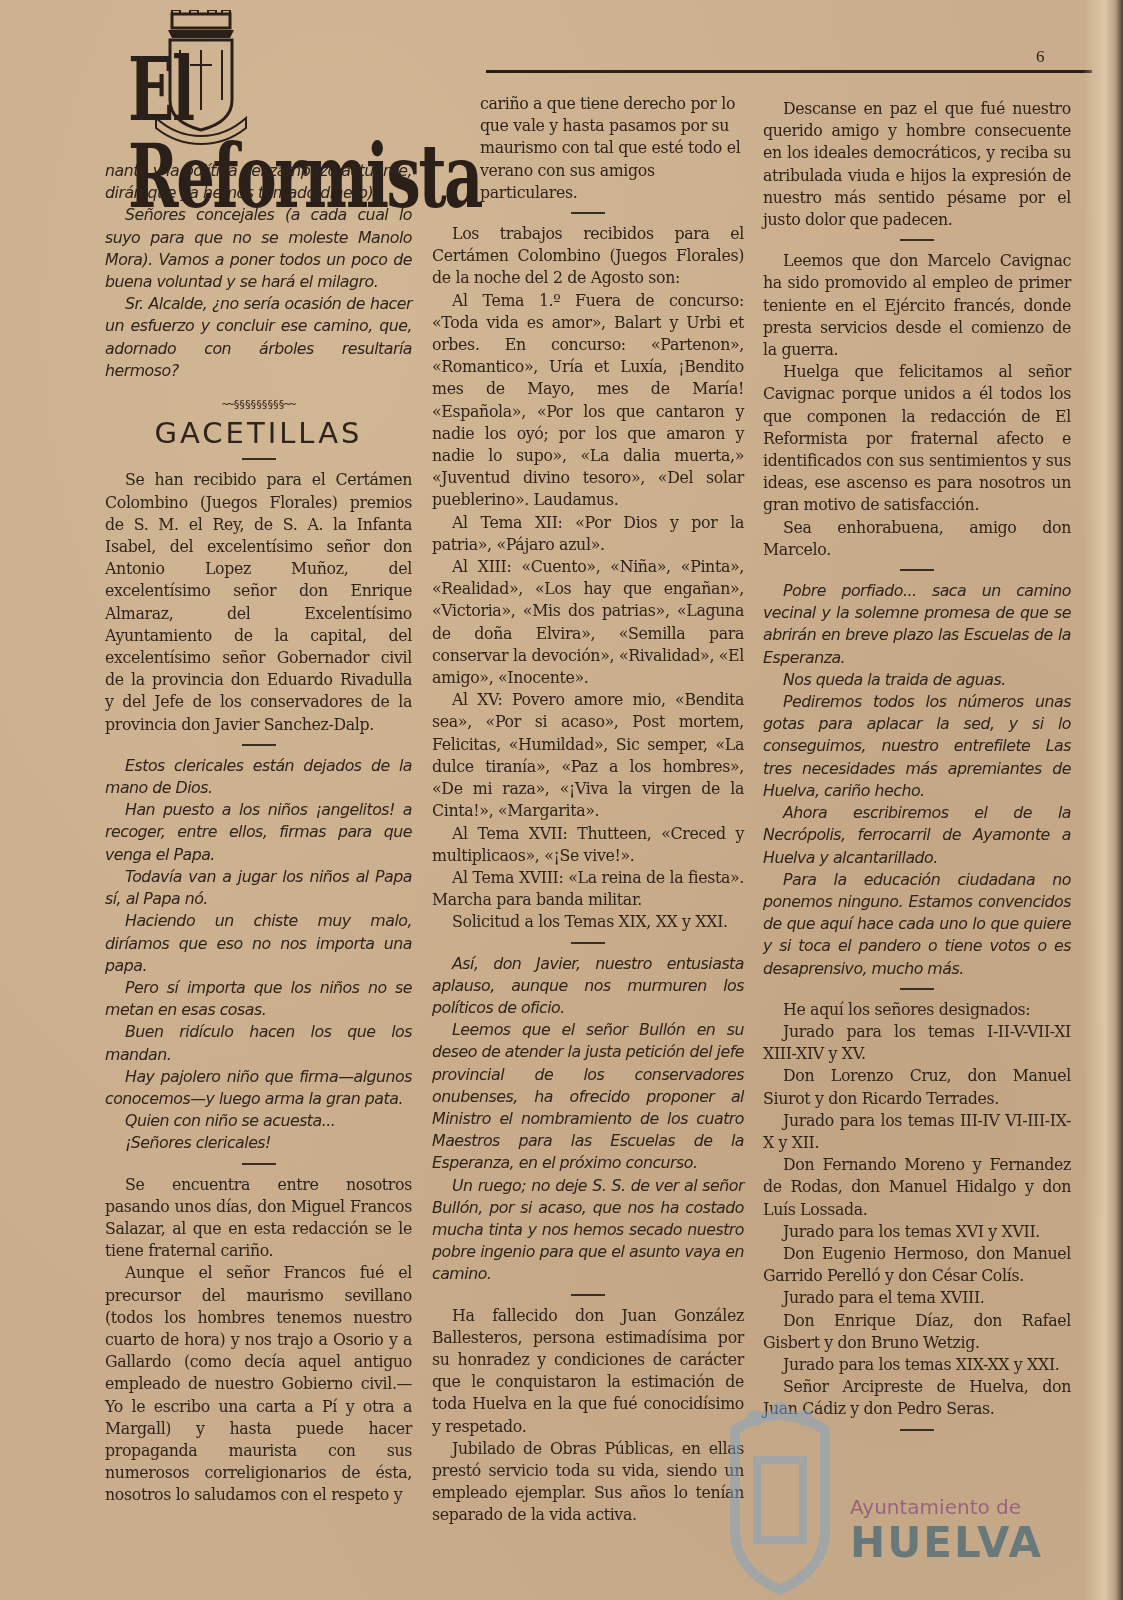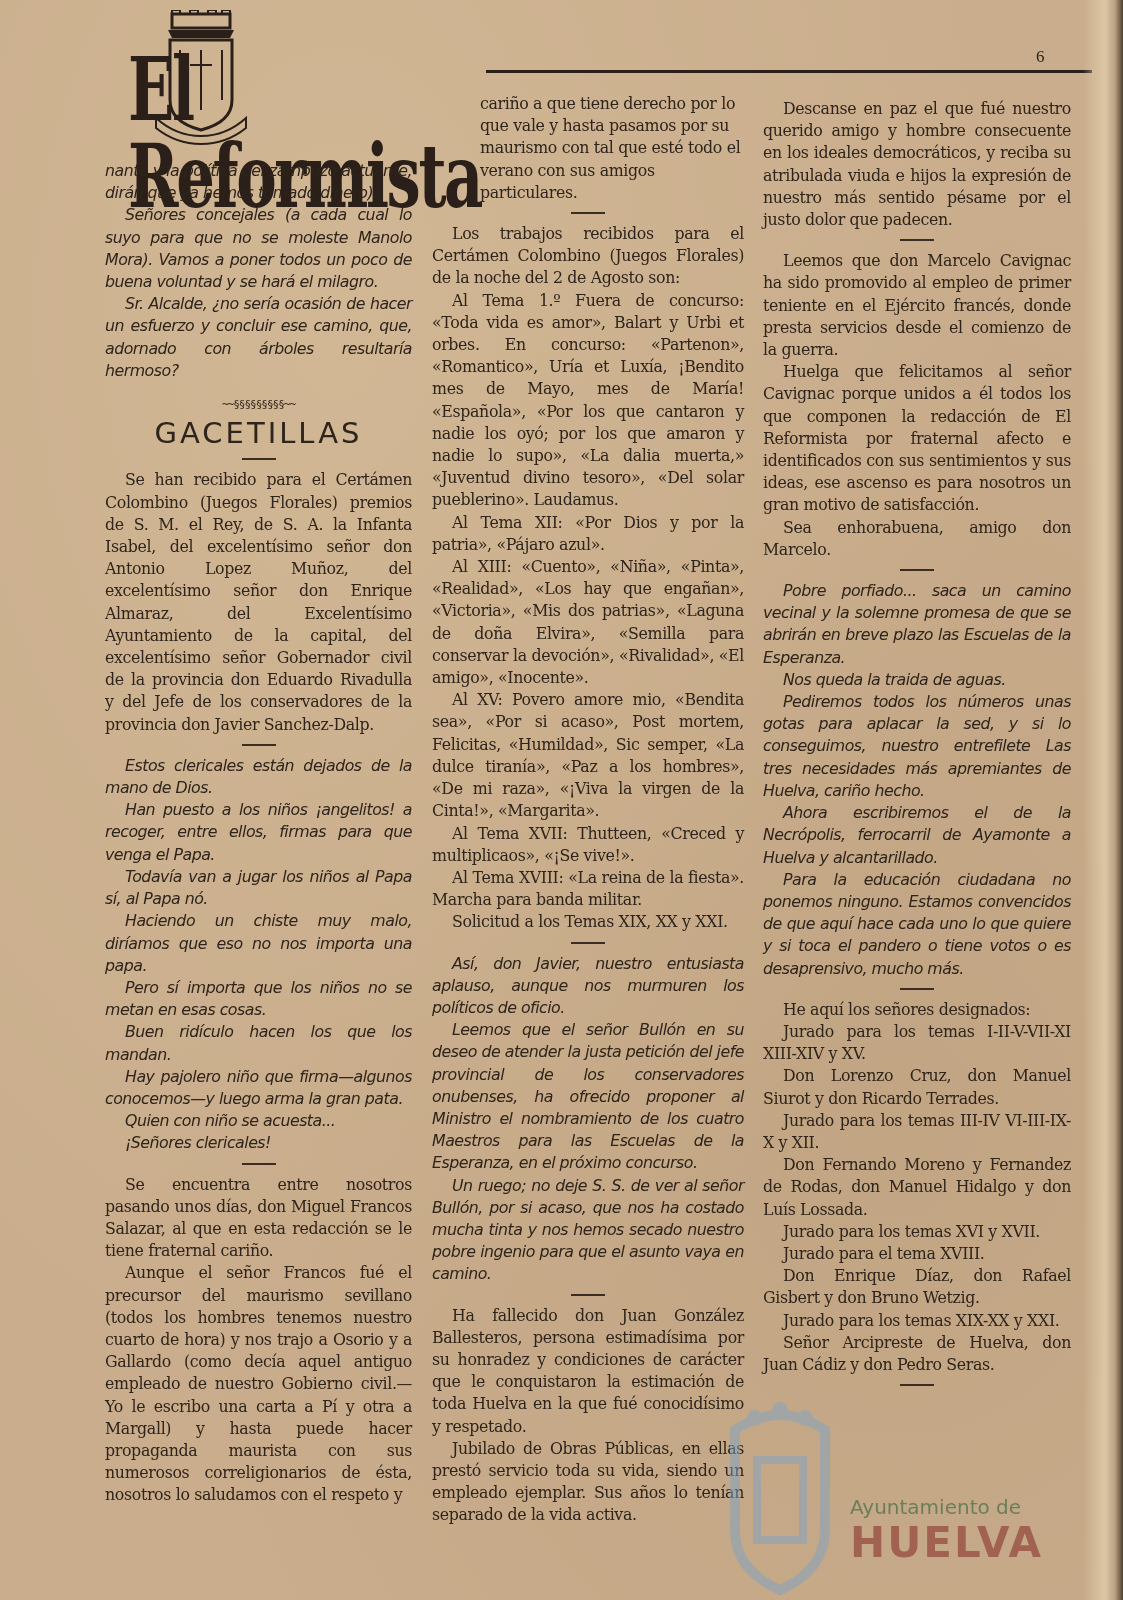--- a/index.html
+++ b/index.html
@@ -55,25 +55,25 @@
   .section-title {
     text-align: center; font-family: "DejaVu Sans", sans-serif; font-size: 29px;
     letter-spacing: 3px; margin: 6px 0 14px; font-weight: normal;
   }
   .watermark {
     position: absolute; left: 705px; top: 1400px; width: 330px; height: 200px;
     opacity: 0.5; pointer-events: none;
   }
   .watermark .wm-line1 {
     position: absolute; left: 145px; top: 95px; font-family: "DejaVu Sans", sans-serif;
-    font-size: 20px; color: #14532d;
+    font-size: 20px; color: #701a75;
   }
   .watermark .wm-line2 {
     position: absolute; left: 145px; top: 118px; font-family: "DejaVu Sans", sans-serif;
-    font-size: 42px; font-weight: bold; color: #7f1d1d; letter-spacing: 2px;
+    font-size: 42px; font-weight: bold; color: #0c4a6e; letter-spacing: 2px;
   }
 </style>
 </head>
 <body>
 
 <div class="page">
 
   <div class="masthead">
     <svg class="crest" viewBox="0 0 100 136">
       <rect x="22" y="4" width="58" height="14" fill="none" stroke="#2a2019" stroke-width="3"></rect>
@@ -143,20 +143,21 @@
     <p class="it">Pediremos todos los números unas gotas para aplacar la sed, y si lo conseguimos, nuestro entrefilete Las tres necesidades más apremiantes de Huelva, cariño hecho.</p>
     <p class="it">Ahora escribiremos el de la Necrópolis, ferrocarril de Ayamonte a Huelva y alcantarillado.</p>
     <p class="it">Para la educación ciudadana no ponemos ninguno. Estamos convencidos de que aquí hace cada uno lo que quiere y si toca el pandero o tiene votos o es desaprensivo, mucho más.</p>
     <div class="sep"></div>
     <p>He aquí los señores designados:</p>
     <p>Jurado para los temas I-II-V-VII-XI XIII-XIV y XV.</p>
     <p>Don Lorenzo Cruz, don Manuel Siurot y don Ricardo Terrades.</p>
     <p>Jurado para los temas III-IV VI-III-IX-X y XII.</p>
     <p>Don Fernando Moreno y Fernandez de Rodas, don Manuel Hidalgo y don Luís Lossada.</p>
     <p>Jurado para los temas XVI y XVII.</p>
+    <p>Don Eugenio Hermoso, don Manuel Garrido Perelló y don César Colís.</p>
     <p>Jurado para el tema XVIII.</p>
     <p>Don Enrique Díaz, don Rafael Gisbert y don Bruno Wetzig.</p>
     <p>Jurado para los temas XIX-XX y XXI.</p>
     <p>Señor Arcipreste de Huelva, don Juan Cádiz y don Pedro Seras.</p>
     <div class="sep"></div>
   </div>
 
   <div class="watermark">
     <svg width="130" height="200" viewBox="0 0 130 200" style="position:absolute;left:10px;top:0">
       <path d="M20 30 q45 -30 90 0 v100 q0 40 -45 60 q-45 -20 -45 -60 z" fill="none" stroke="#7fa3c4" stroke-width="10"></path>

